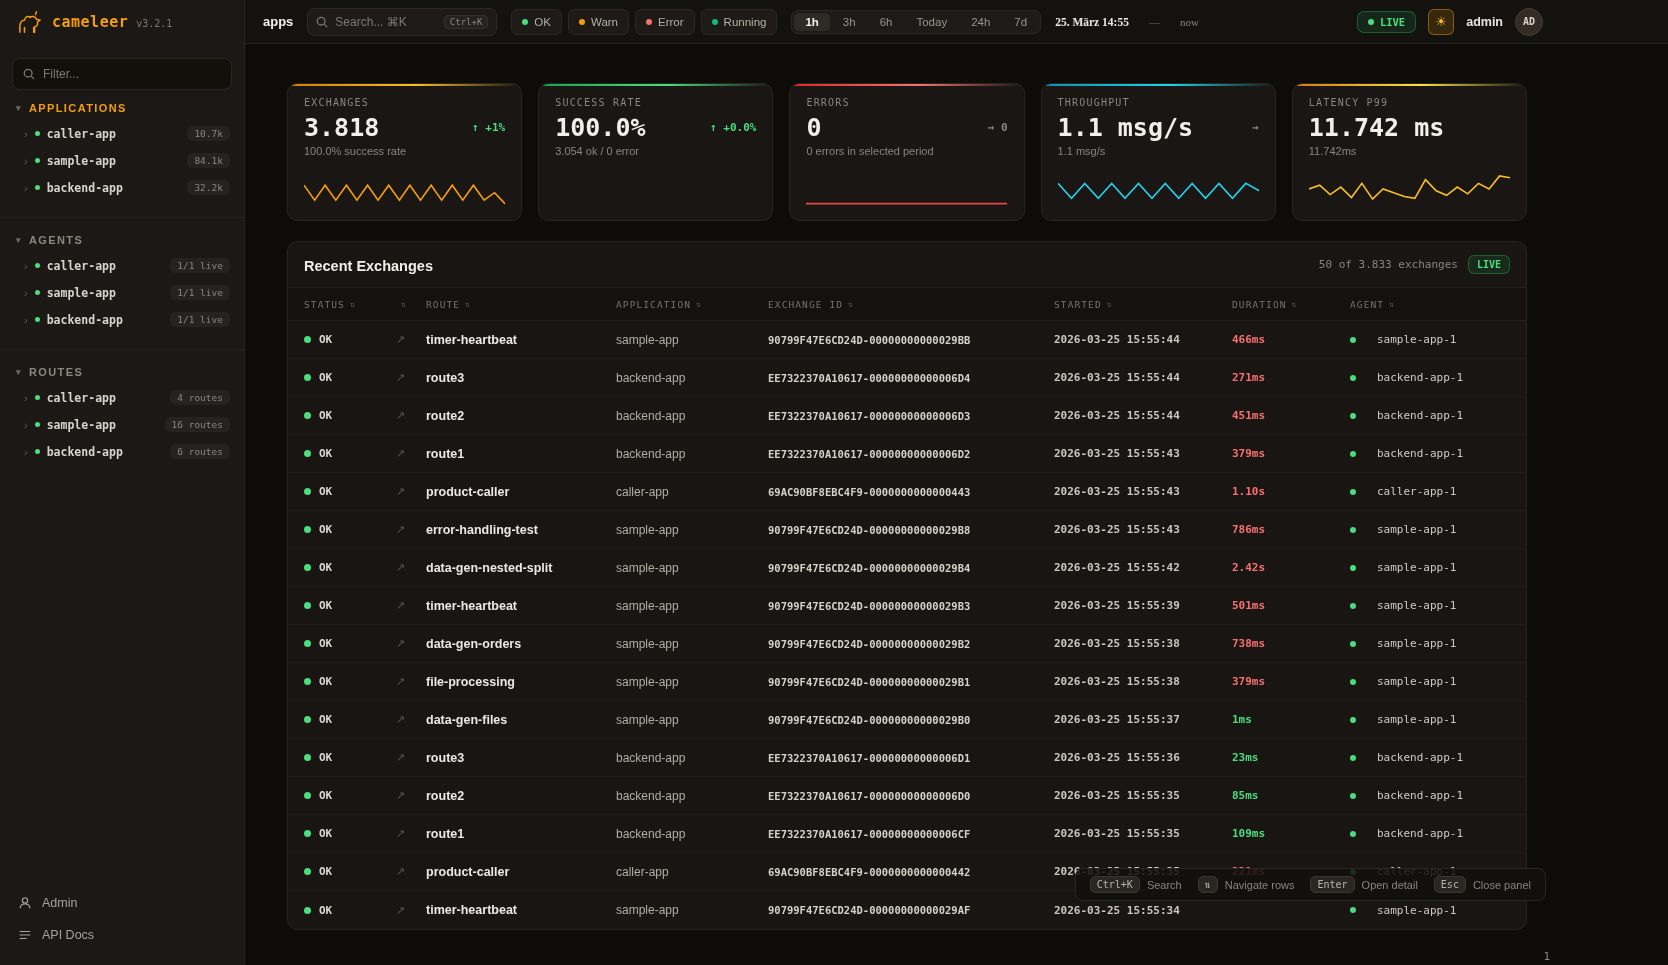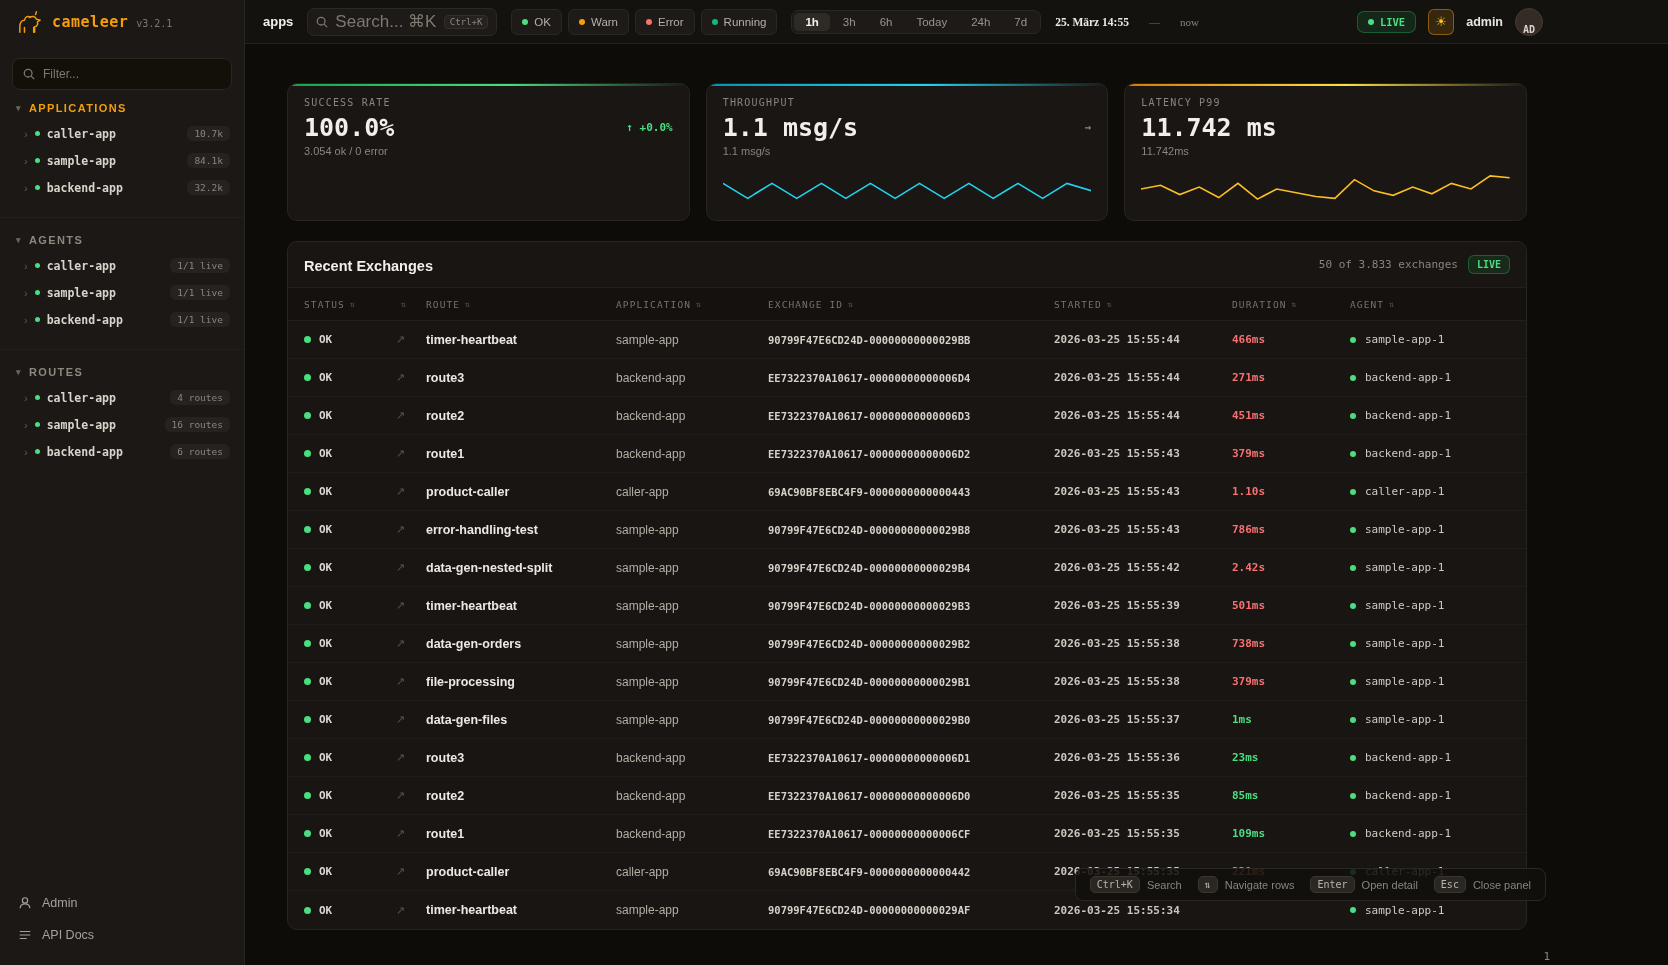--- a/index.html
+++ b/index.html
@@ -30,39 +30,39 @@
 .item-badge{margin-left:auto;font-family:"DejaVu Sans Mono",monospace;font-size:9.5px;color:#8a857d;background:#262218;background:#262220;border-radius:6px;padding:2px 7px}
 .sidebar-footer{margin-top:auto;padding:8px 0 14px}
 .foot-item{display:flex;align-items:center;gap:10px;padding:9px 18px;color:#a7a199;font-size:12.5px;cursor:pointer}
 .foot-item svg{flex:0 0 auto}
 
 
 .right-col{flex:1;display:flex;flex-direction:column;min-width:0}
 .topbar{display:flex;align-items:center;gap:14px;height:44px;background:#14120f;border-bottom:1px solid #262220;padding:0 125px 0 18px}
 .ctx{font-size:13px;font-weight:bold;color:#f3f0ea}
 .search{display:flex;align-items:center;gap:7px;width:190px;height:28px;background:#1d1a17;border:1px solid #2c2823;border-radius:7px;padding:0 8px}
-.search input{flex:1;min-width:0;background:transparent;border:none;outline:none;color:#cfcac2;font-size:17px;font-family:"Liberation Sans",sans-serif}
+.search input{flex:1;min-width:0;background:transparent;border:none;outline:none;color:#cfcac2;font-size:12px;font-family:"Liberation Sans",sans-serif}
 .search input::placeholder{color:#7d7870}
 .kbd{font-family:"DejaVu Sans Mono",monospace;font-size:9px;color:#8a857d;background:#262220;border:1px solid #343028;border-radius:4px;padding:1px 5px;white-space:nowrap}
 .status-filters{display:flex;gap:6px}
 .status-pill{display:flex;align-items:center;gap:6px;height:26px;padding:0 10px;background:#1d1a17;border:1px solid #2b2722;border-radius:6px;font-size:11.5px;color:#b5afa6;cursor:pointer}
 .status-dot{width:6px;height:6px;border-radius:50%}
 .time-group{display:flex;gap:2px;background:#1d1a17;border:1px solid #2b2722;border-radius:7px;padding:2px}
 .time-btn{padding:3px 11px;font-size:11.5px;color:#9a948b;border:none;background:transparent;border-radius:5px;cursor:pointer;font-family:"Liberation Sans",sans-serif}
 .time-btn.active{background:#2e2a25;color:#f5f2ee;font-weight:bold}
 .date-cluster{display:flex;align-items:center;gap:20px;font-family:Liberation Serif, serif}
 .date-label{font-size:11.5px;font-weight:bold;color:#ece9e4}
 .date-dash{color:#6b665f;font-size:11px}
 .now-label{font-size:11px;color:#8a857d;cursor:pointer}
 .top-right{margin-left:auto;display:flex;align-items:center;gap:12px}
 .live-pill{display:flex;align-items:center;gap:6px;padding:4px 10px;background:rgba(34,197,94,.12);border:1px solid rgba(34,197,94,.35);border-radius:7px;color:#4ade80;font-family:"DejaVu Sans Mono",monospace;font-size:10.5px;font-weight:bold;cursor:pointer}
 .live-dot{width:6px;height:6px;border-radius:50%;background:#4ade80}
 .theme-btn{width:26px;height:26px;display:flex;align-items:center;justify-content:center;background:rgba(245,158,11,.15);border:1px solid rgba(245,158,11,.45);border-radius:6px;color:#fbbf24;font-size:13px;cursor:pointer}
 .user-name{font-size:12.5px;font-weight:bold;color:#e8e5e0}
-.avatar{width:28px;height:28px;border-radius:50%;background:#342c24;border:1px solid #45ureaux;border:1px solid #453c31;display:flex;align-items:flex-end;justify-content:center;font-family:"DejaVu Sans Mono",monospace;font-size:10px;font-weight:bold;color:#d8d3cb;cursor:pointer}
+.avatar{width:28px;height:28px;border-radius:50%;background:#342c24;border:1px solid #45ureaux;border:1px solid #453c31;display:flex;align-items:center;justify-content:center;font-family:"DejaVu Sans Mono",monospace;font-size:10px;font-weight:bold;color:#d8d3cb;cursor:pointer}
 
 
 .body-row{flex:1;display:flex;overflow:hidden;position:relative}
 .main{width:1318px;flex:0 0 1318px;overflow-y:scroll;padding:0 36px 0 42px;scrollbar-width:thin;scrollbar-color:#2f2a24 #12100d}
 .main::-webkit-scrollbar{width:8px}
 .main::-webkit-scrollbar-track{background:#12100d}
 .main::-webkit-scrollbar-thumb{background:#2f2a24;border-radius:4px}
 .gutter{flex:1;background:#0e0c09}
 .cards{display:flex;gap:16px;margin-top:39px}
 .card{flex:1;height:138px;background:#191613;border:1px solid #282420;border-radius:10px;padding:13px 16px 10px;position:relative;overflow:hidden;cursor:pointer}
@@ -94,21 +94,21 @@
 .ok-dot{width:7px;height:7px;border-radius:50%;background:#4ade80}
 .ok-text{font-family:"DejaVu Sans Mono",monospace;font-size:11px;font-weight:bold;color:#dcd8d1}
 .cell-arrow{color:#5a554d;font-size:11px}
 .cell-route{font-size:12.5px;font-weight:bold;color:#ece9e4}
 .cell-app{font-size:12px;color:#b3ada4}
 .cell-id{font-family:"DejaVu Sans Mono",monospace;font-size:10.5px;font-weight:600;color:#d6d1c9}
 .cell-started{font-family:"DejaVu Sans Mono",monospace;font-size:11px;font-weight:600;color:#ccc7bf}
 .cell-duration{font-family:"DejaVu Sans Mono",monospace;font-size:11px;font-weight:bold}
 .cell-duration.slow{color:#f87171}
 .cell-duration.fast{color:#4ade80}
-.cell-agent{display:flex;align-items:center;gap:9px}
+.cell-agent{display:flex;align-items:center;gap:21px}
 .agent-dot{width:6px;height:6px;border-radius:50%;background:#4ade80}
 .agent-text{font-family:"DejaVu Sans Mono",monospace;font-size:11px;color:#cfcac2}
 
 
 .hotkeys{position:absolute;right:122px;bottom:64px;display:flex;align-items:center;gap:16px;background:rgba(18,15,12,.86);border:1px solid #2b2722;border-radius:8px;padding:7px 14px;z-index:5}
 .hotkey{display:flex;align-items:center;gap:7px}
 .hk-key{font-family:"DejaVu Sans Mono",monospace;font-size:10px;color:#b8b2a9;background:#2a2622;border:1px solid #3a352d;border-radius:5px;padding:2px 6px;white-space:nowrap}
 .hk-label{font-size:11px;color:#8a857d;white-space:nowrap}
 .page-indicator{position:absolute;right:118px;bottom:2px;font-family:"DejaVu Sans Mono",monospace;font-size:11px;color:#8a857d;z-index:4}
 </style>
@@ -291,28 +291,56 @@
         <div class="avatar">
           <span>AD</span>
         </div>
       </div>
     </header>
 
     <div class="body-row">
       <main class="main">
         <section class="cards">
             <div class="card">
+    <div class="card-accent" style="background: linear-gradient(90deg, rgb(217, 119, 6), rgb(251, 191, 36) 55%, rgba(0, 0, 0, 0));"></div>
+    <div class="card-title">EXCHANGES</div>
+    <div class="card-value-row">
+      <span class="card-value mono">3.818</span>
+      <span class="card-trend mono up">↑ +1%</span>
+    </div>
+    <div class="card-sub">100.0% success rate</div>
+    <div class="card-spark">
+                <svg viewBox="0 0 100 40" preserveAspectRatio="none">
+                  <polyline points="0.0,19.3 5.3,32.9 10.5,19.3 15.8,32.9 21.1,19.3 26.3,32.9 31.6,19.3 36.8,32.9 42.1,19.3 47.4,32.9 52.6,19.3 57.9,32.9 63.2,19.3 68.4,32.9 73.7,19.3 78.9,32.9 84.2,19.3 89.5,32.9 94.7,26.1 100.0,36.3" fill="none" stroke="#f59e0b" stroke-width="1.6" vector-effect="non-scaling-stroke"></polyline>
+                </svg>
+              </div>
+  </div>
+            <div class="card">
     <div class="card-accent" style="background: linear-gradient(90deg, rgb(22, 163, 74), rgb(74, 222, 128) 55%, rgba(0, 0, 0, 0));"></div>
     <div class="card-title">SUCCESS RATE</div>
     <div class="card-value-row">
       <span class="card-value mono">100.0%</span>
       <span class="card-trend mono up">↑ +0.0%</span>
     </div>
     <div class="card-sub">3.054 ok / 0 error</div>
     <div class="card-spark"></div>
+  </div>
+            <div class="card">
+    <div class="card-accent" style="background: linear-gradient(90deg, rgb(220, 38, 38), rgb(248, 113, 113) 55%, rgba(0, 0, 0, 0));"></div>
+    <div class="card-title">ERRORS</div>
+    <div class="card-value-row">
+      <span class="card-value mono">0</span>
+      <span class="card-trend mono flat">→ 0</span>
+    </div>
+    <div class="card-sub">0 errors in selected period</div>
+    <div class="card-spark">
+                <svg viewBox="0 0 100 40" preserveAspectRatio="none">
+                  <polyline points="0.0,36.0 100.0,36.0" fill="none" stroke="#ef4444" stroke-width="1.6" vector-effect="non-scaling-stroke"></polyline>
+                </svg>
+              </div>
   </div>
             <div class="card">
     <div class="card-accent" style="background: linear-gradient(90deg, rgb(8, 145, 178), rgb(34, 211, 238) 55%, rgba(0, 0, 0, 0));"></div>
     <div class="card-title">THROUGHPUT</div>
     <div class="card-value-row">
       <span class="card-value mono">1.1 msg/s</span>
       <span class="card-trend mono flat">→</span>
     </div>
     <div class="card-sub">1.1 msg/s</div>
     <div class="card-spark">

